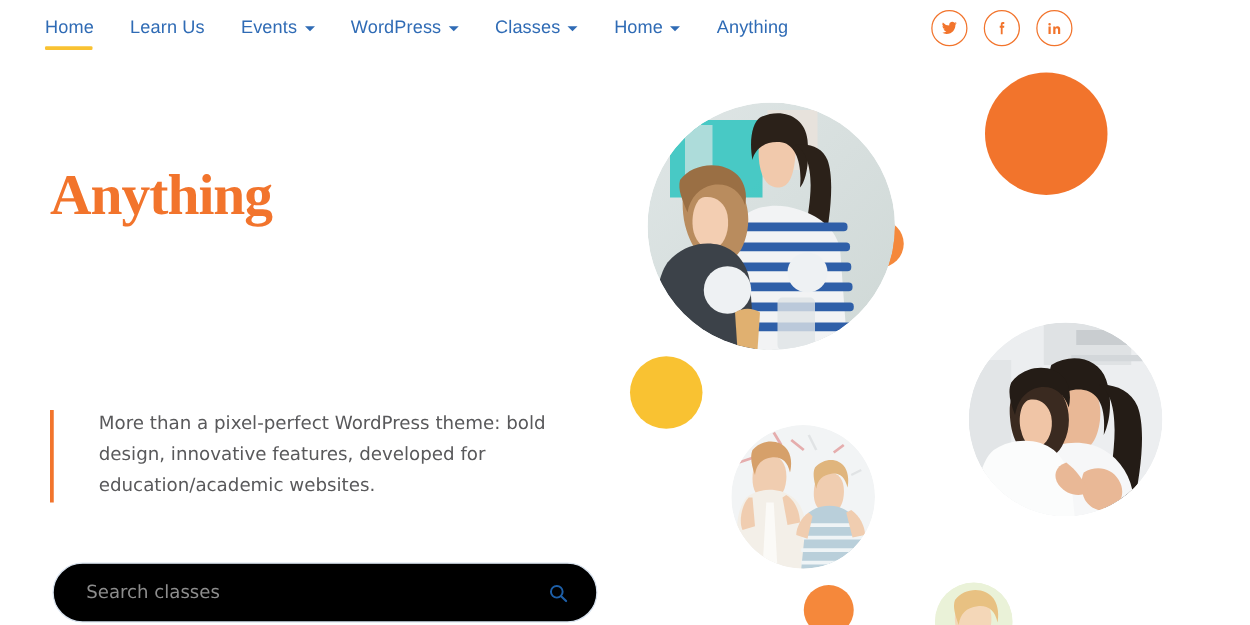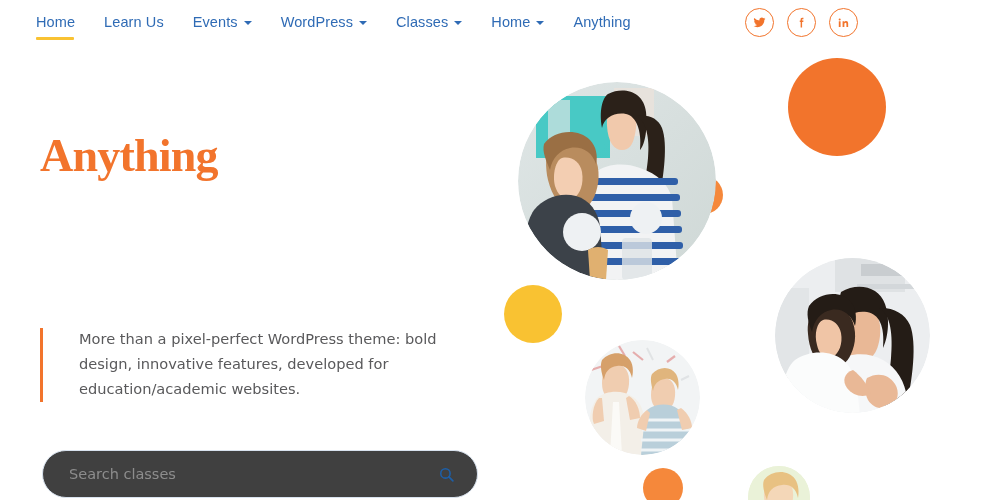--- a/index.html
+++ b/index.html
@@ -140,21 +140,21 @@
 
   
   #search-box {
     position: absolute;
     left: 42px;
     top: 450px;
     width: 436px;
     height: 48px;
     border: 1.4px solid #D8E2EE;
     border-radius: 26px;
-    background: #404040;
+    background: #000000;
     display: flex;
     align-items: center;
     padding: 0 22px 0 26px;
     cursor: text;
   }
   #search-input {
     flex: 1;
     border: none;
     outline: none;
     font-size: 14.5px;

